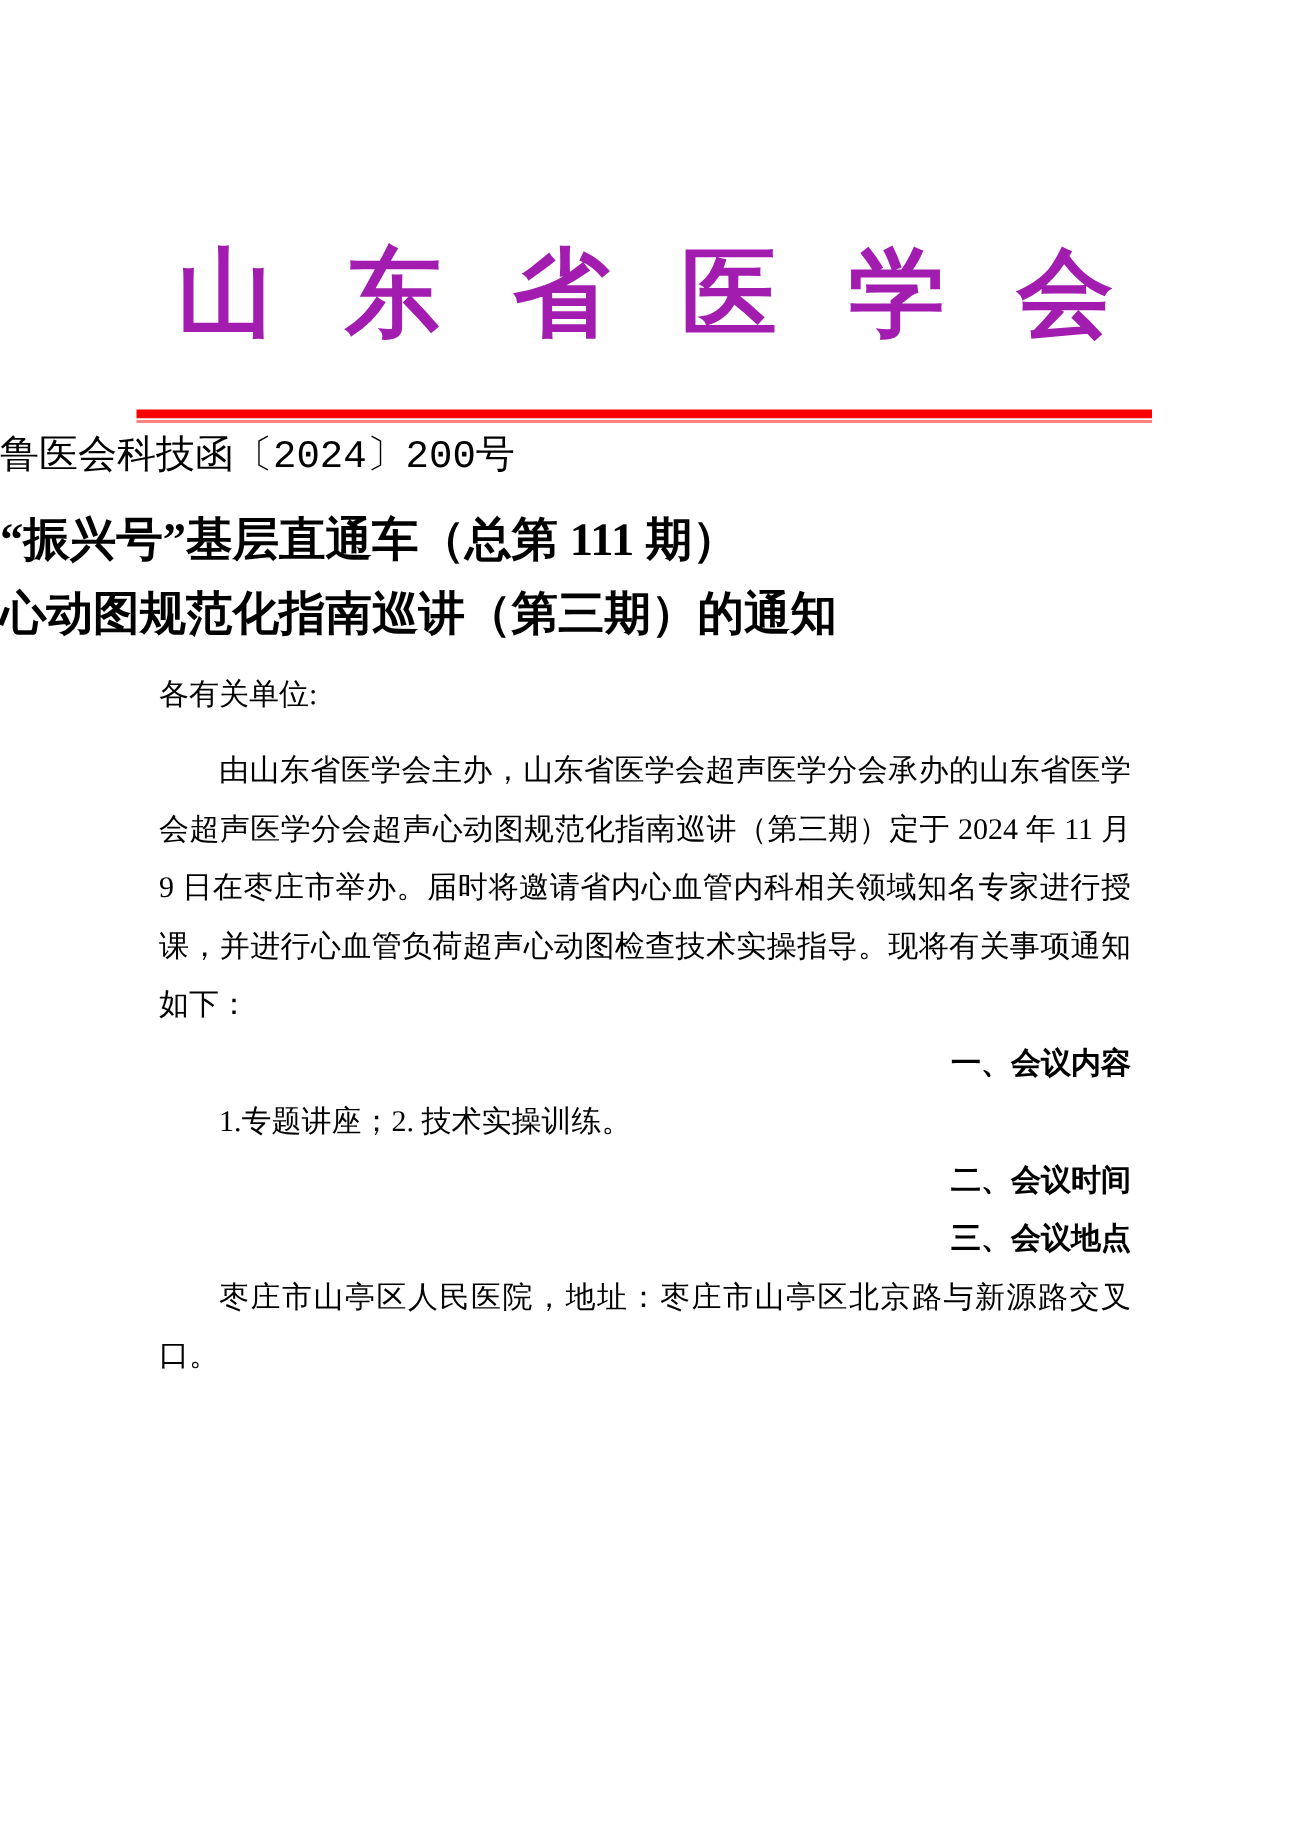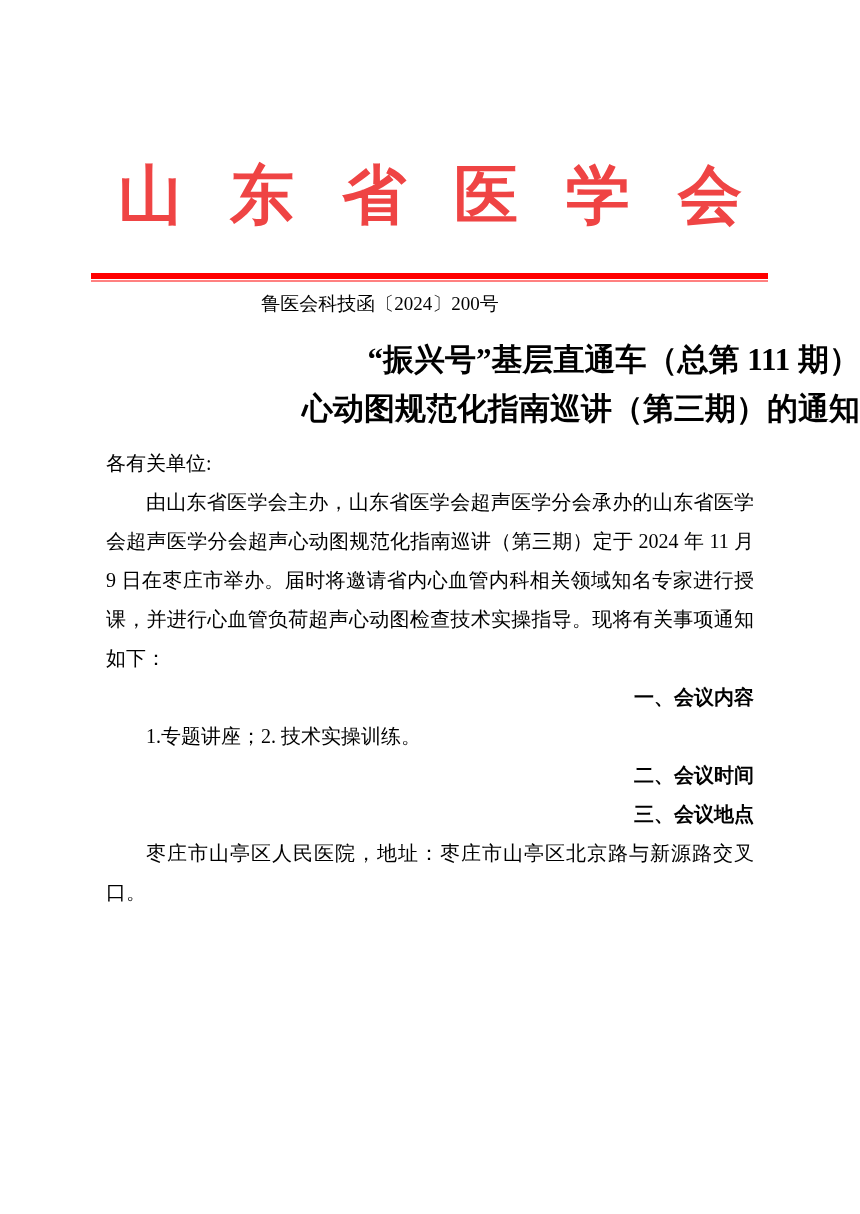--- a/index.html
+++ b/index.html
@@ -10,64 +10,65 @@
     margin: 0 auto;
     background: #ffffff;
     overflow: hidden;
     font-family: "Liberation Serif", "DejaVu Serif", serif;
     color: #000;
   }
   
   .org-title {
     margin-top: 158px;
     text-align: center;
-    color: #ef4444;
+    color: #a21caf;
     font-size: 64px;
     font-weight: bold;
     line-height: 75px;
     white-space: nowrap;
   }
   .org-title .org-name {
     display: inline-block;
     letter-spacing: 48px;
     margin-right: -48px;
   }
   
   .rule { margin: 40px 92px 0 91px; }
   .rule-thick { height: 6px; background: #ff0000; }
   .rule-gap { height: 1px; background: #ffffff; }
   .rule-thin { height: 2px; background: #ff8080; }
   
   .doc-number {
     margin: 9px 100px 0 0;
-    text-align: center;
-    font-size: 19px;
+    text-align: left;
+    font-size: 26px;
     line-height: 26px;
+    font-family: Liberation Mono, monospace;
   }
   
   .title {
     margin: 18px 0 0 0;
-    text-align: right;
+    text-align: left;
     font-size: 31px;
     font-weight: bold;
     line-height: 49px;
   }
   
   .body {
     margin: 11px 106px 0 106px;
     font-size: 20px;
     line-height: 39px;
     text-align: justify;
   }
   .salutation { text-align: left; }
   .para {
     margin: 0;
     text-indent: 2em;
   }
-  .para.first { }
+  .para.first { margin-top: 12px; }
   .heading {
     text-indent: 2em;
     font-family: "Liberation Sans", "DejaVu Sans", sans-serif;
     font-weight: bold;
     text-align: right;
   }
 </style>
 </head>
 <body>
 

